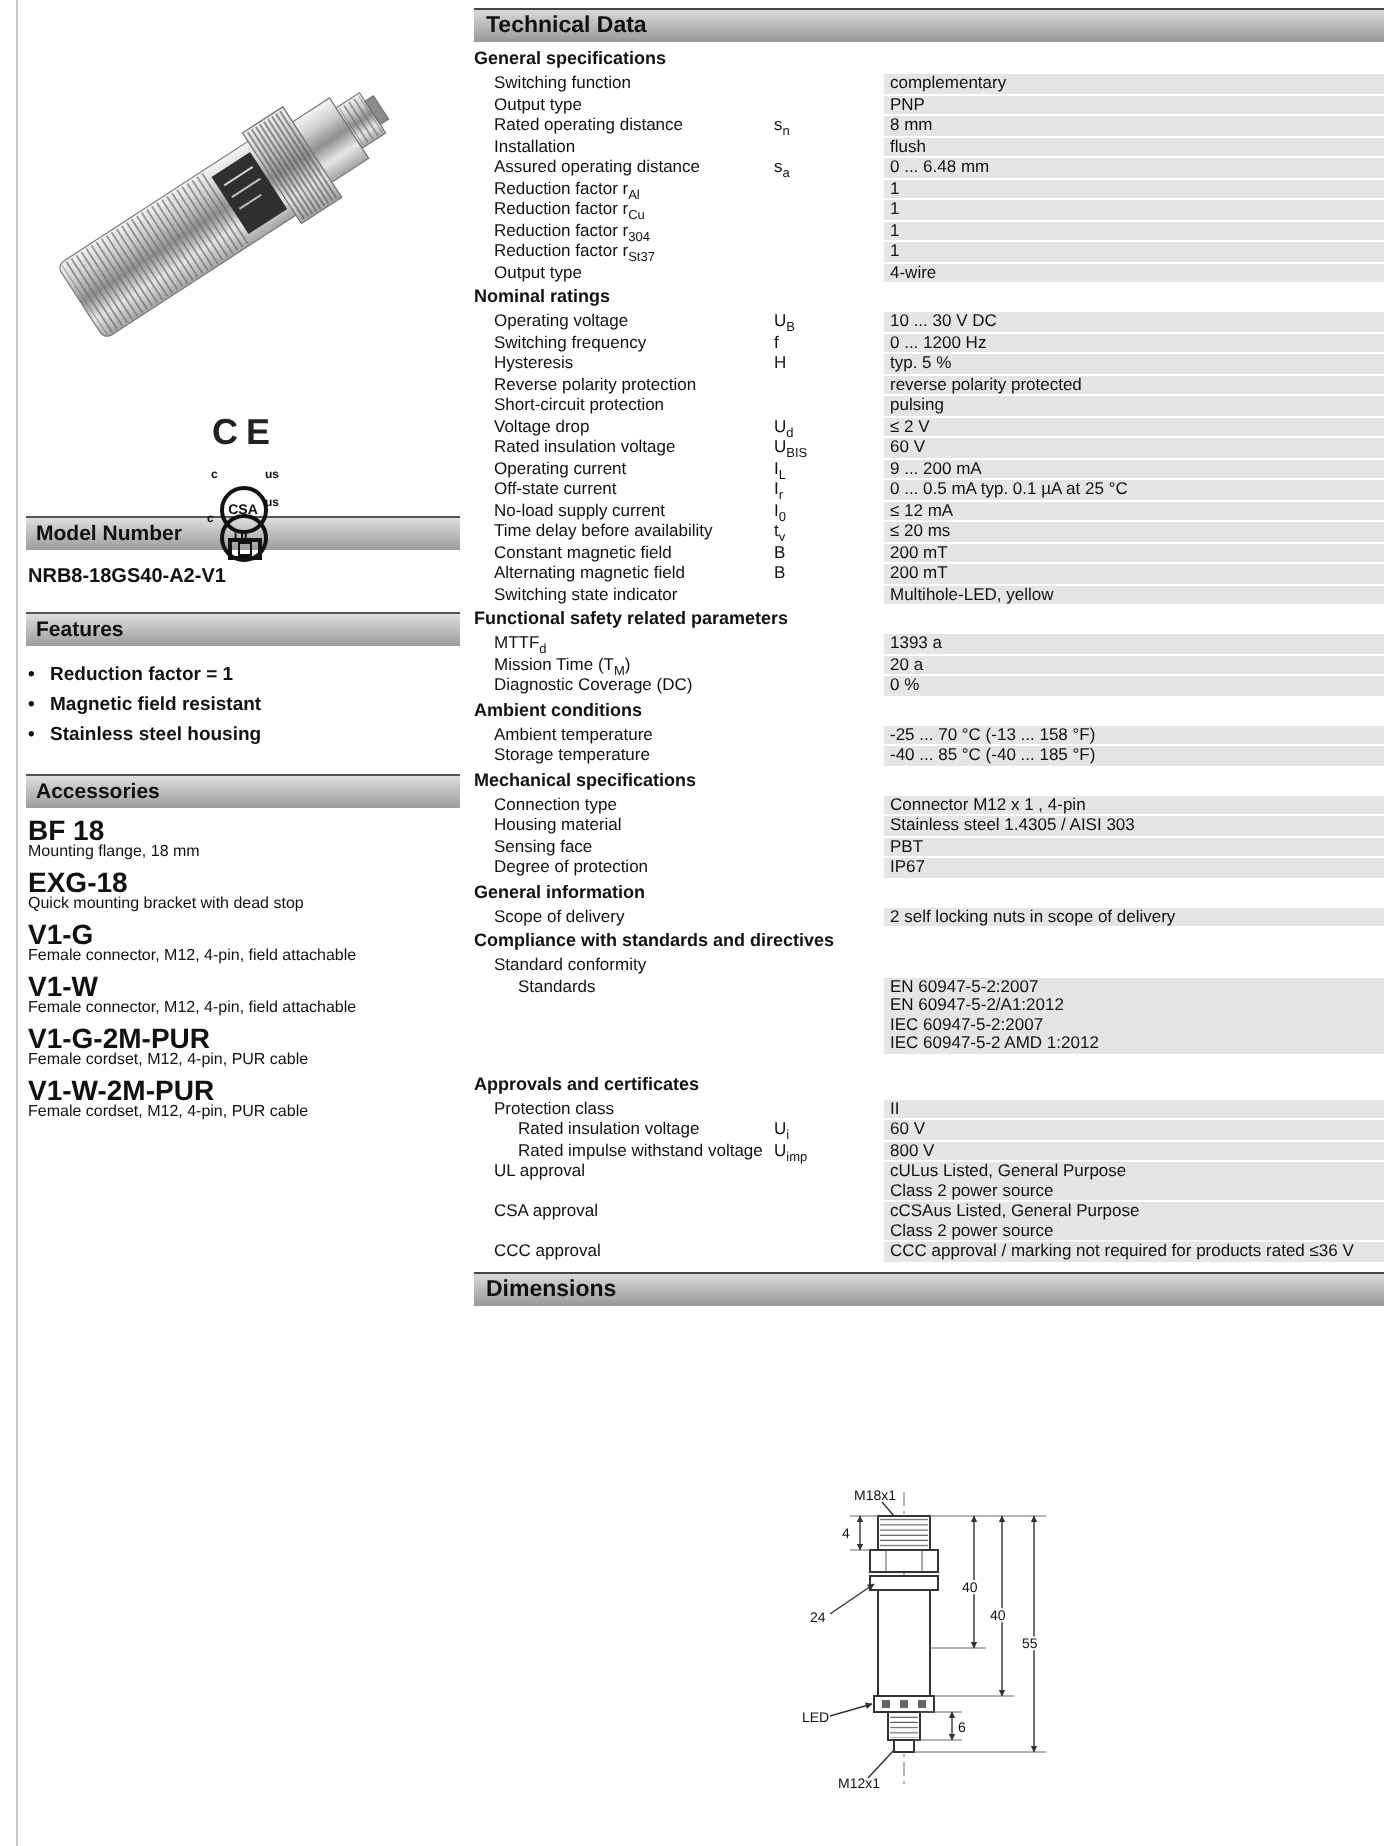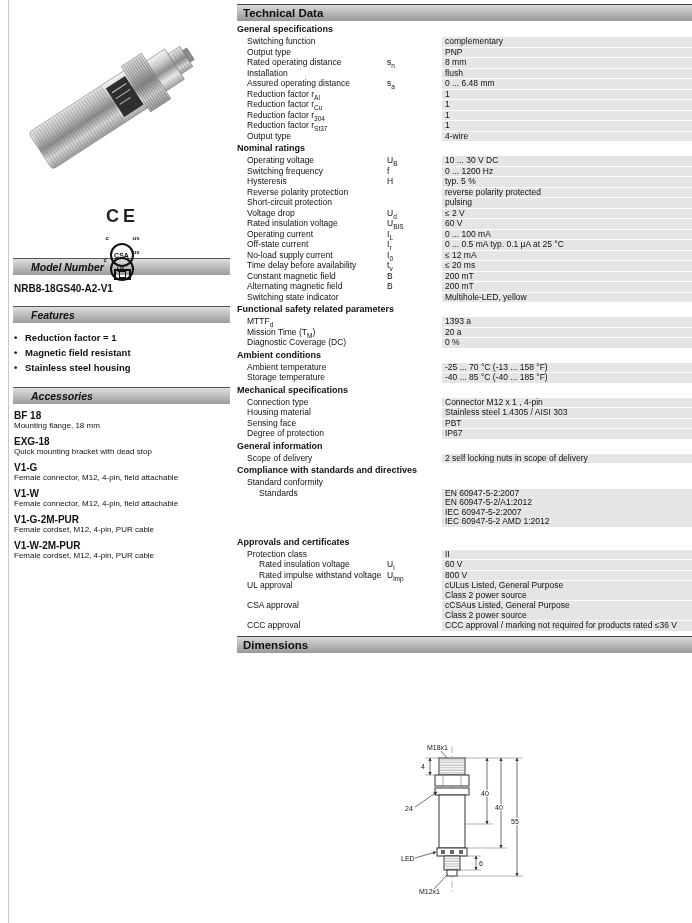--- a/index.html
+++ b/index.html
@@ -16,28 +16,28 @@
   .circle { position:absolute; left:4px; top:2px; width:24px; height:24px; border:2px solid #111;
             border-radius:50%; display:flex; align-items:center; justify-content:center;
             font-weight:bold; font-size:7px; color:#111; }
   .tiny { position:absolute; font-size:6px; font-weight:bold; color:#111; }
   .t-bl { left:0; bottom:0; } .t-br { right:0; bottom:0; } .t-tl { left:-2px; top:2px; }
   .sq-outer { display:inline-flex; align-items:center; justify-content:center;
               width:17px; height:17px; border:2px solid #111; }
   .sq-inner { width:7px; height:7px; border:1.5px solid #111; }
 
   .bar { background:linear-gradient(#dedede,#9c9c9c); border-top:1px solid #555;
-         font-weight:bold; font-size:10.5px; padding:2px 18px; color:#101010;font-style:italic; }
+         font-weight:bold; font-size:10.5px; padding:2px 5px; color:#101010; }
   .model-val { font-weight:bold; font-size:10px; padding:8px 1px 12px 1px; }
   .features { padding:7px 1px 12px 1px; }
   .feat { font-weight:bold; font-size:9.5px; line-height:15px; display:flex; }
   .feat .bullet { width:11px; }
   .accessories { padding:6px 1px; }
   .acc-item { margin-bottom:5px; }
-  .acc-name { font-weight:bold; font-size:10px; line-height:11px; }
+  .acc-name { font-weight:bold; font-size:14px; line-height:11px; }
   .acc-desc { font-size:8px; line-height:10px; }
 
   
   .right-col { position:absolute; left:237px; top:4px; width:455px; }
   .main-bar { background:linear-gradient(#d9d9d9,#989898); border-top:1px solid #444;
               font-weight:bold; font-size:11.5px; padding:2px 6px; color:#101010; margin-bottom:3px; }
   .sec-title { font-weight:bold; font-size:9px; line-height:11px; margin:2px 16px 2px 0; }
   .sec.gap { margin-top:10px; }
   .trow { display:flex; align-items:stretch; margin-bottom:1px; font-size:8.5px; line-height:9.5px; }
   .lbl { flex:0 0 150px; padding-left:10px; }
@@ -256,21 +256,21 @@
             <div class="val">≤ 2 V</div>
           </div>
           <div class="trow">
             <div class="lbl">Rated insulation voltage</div>
             <div class="sym">U<sub>BIS</sub></div>
             <div class="val">60 V</div>
           </div>
           <div class="trow">
             <div class="lbl">Operating current</div>
             <div class="sym">I<sub>L</sub></div>
-            <div class="val">0 ... 100 mA</div>
+            <div class="val">9 ... 200 mA</div>
           </div>
           <div class="trow">
             <div class="lbl">Off-state current</div>
             <div class="sym">I<sub>r</sub></div>
             <div class="val">0 ... 0.5 mA typ. 0.1 µA at 25 °C</div>
           </div>
           <div class="trow">
             <div class="lbl">No-load supply current</div>
             <div class="sym">I<sub>0</sub></div>
             <div class="val">≤ 12 mA</div>

